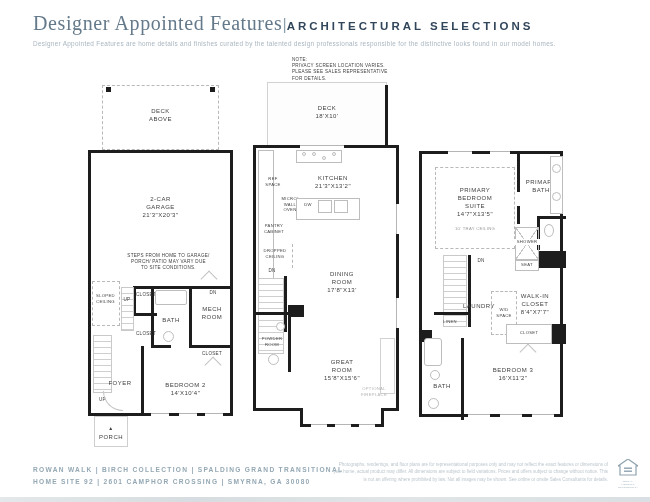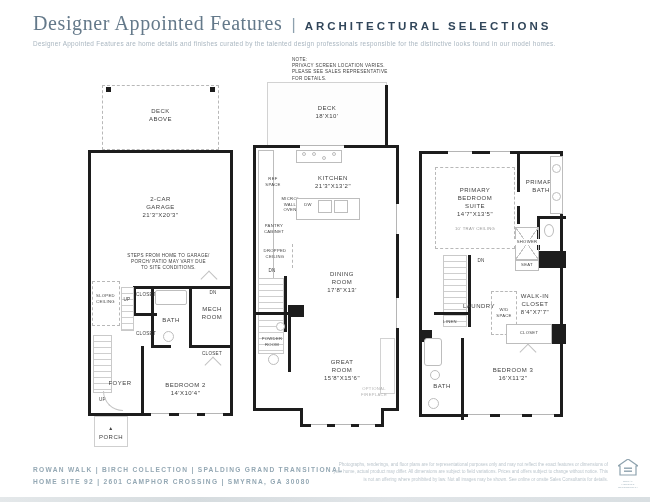--- a/index.html
+++ b/index.html
@@ -1,19 +1,19 @@
 <!DOCTYPE html>
 <html><head>
 <meta charset="utf-8">
 <style>
   html,body{margin:0;padding:0;background:#fff;}
   .page{position:relative;width:650px;height:502px;background:#fff;overflow:hidden;
         font-family:"Liberation Sans",sans-serif;}
   
-  .titlebar{position:absolute;left:33px;top:12px;display:flex;align-items:baseline;gap:9px;}
+  .titlebar{position:absolute;left:33px;top:12px;display:flex;align-items:baseline;}
   .title{font-family:"Liberation Serif",serif;font-size:20px;color:#64798a;letter-spacing:.6px;}
   .divider{font-size:16px;color:#8da0ae;font-weight:300;}
   .category{font-size:11.5px;font-weight:700;color:#31465a;letter-spacing:3px;}
   .tagline{position:absolute;left:33px;top:40px;font-size:6.4px;color:#a9b6c0;letter-spacing:.3px;}
   
   .plan{position:absolute;}
   .body{position:absolute;border:3px solid #1d1d1d;background:#fff;box-sizing:border-box;}
   .wall{position:absolute;background:#1d1d1d;}
   .thin{position:absolute;border:1px solid #bdbdbd;box-sizing:border-box;background:#fff;}
   .dash{position:absolute;border:1px dashed #b8b8b8;box-sizing:border-box;}

